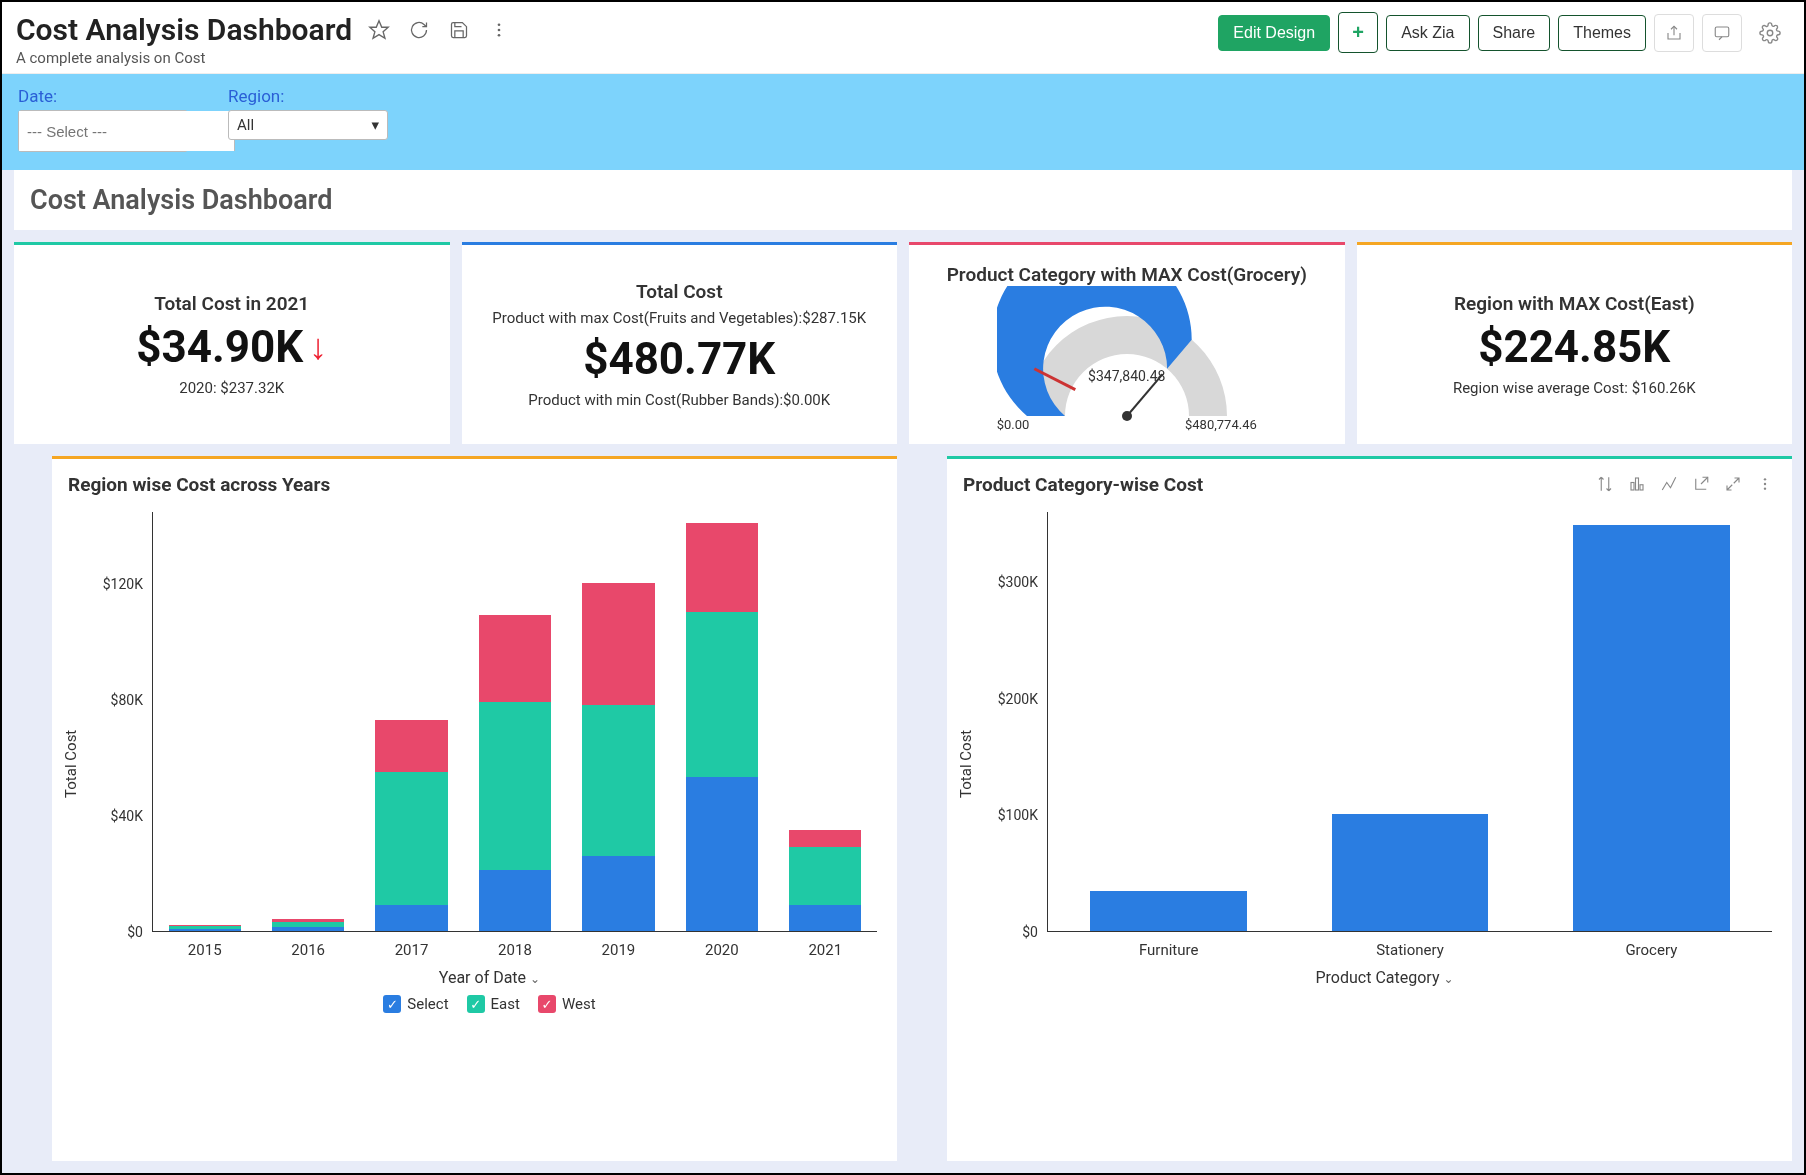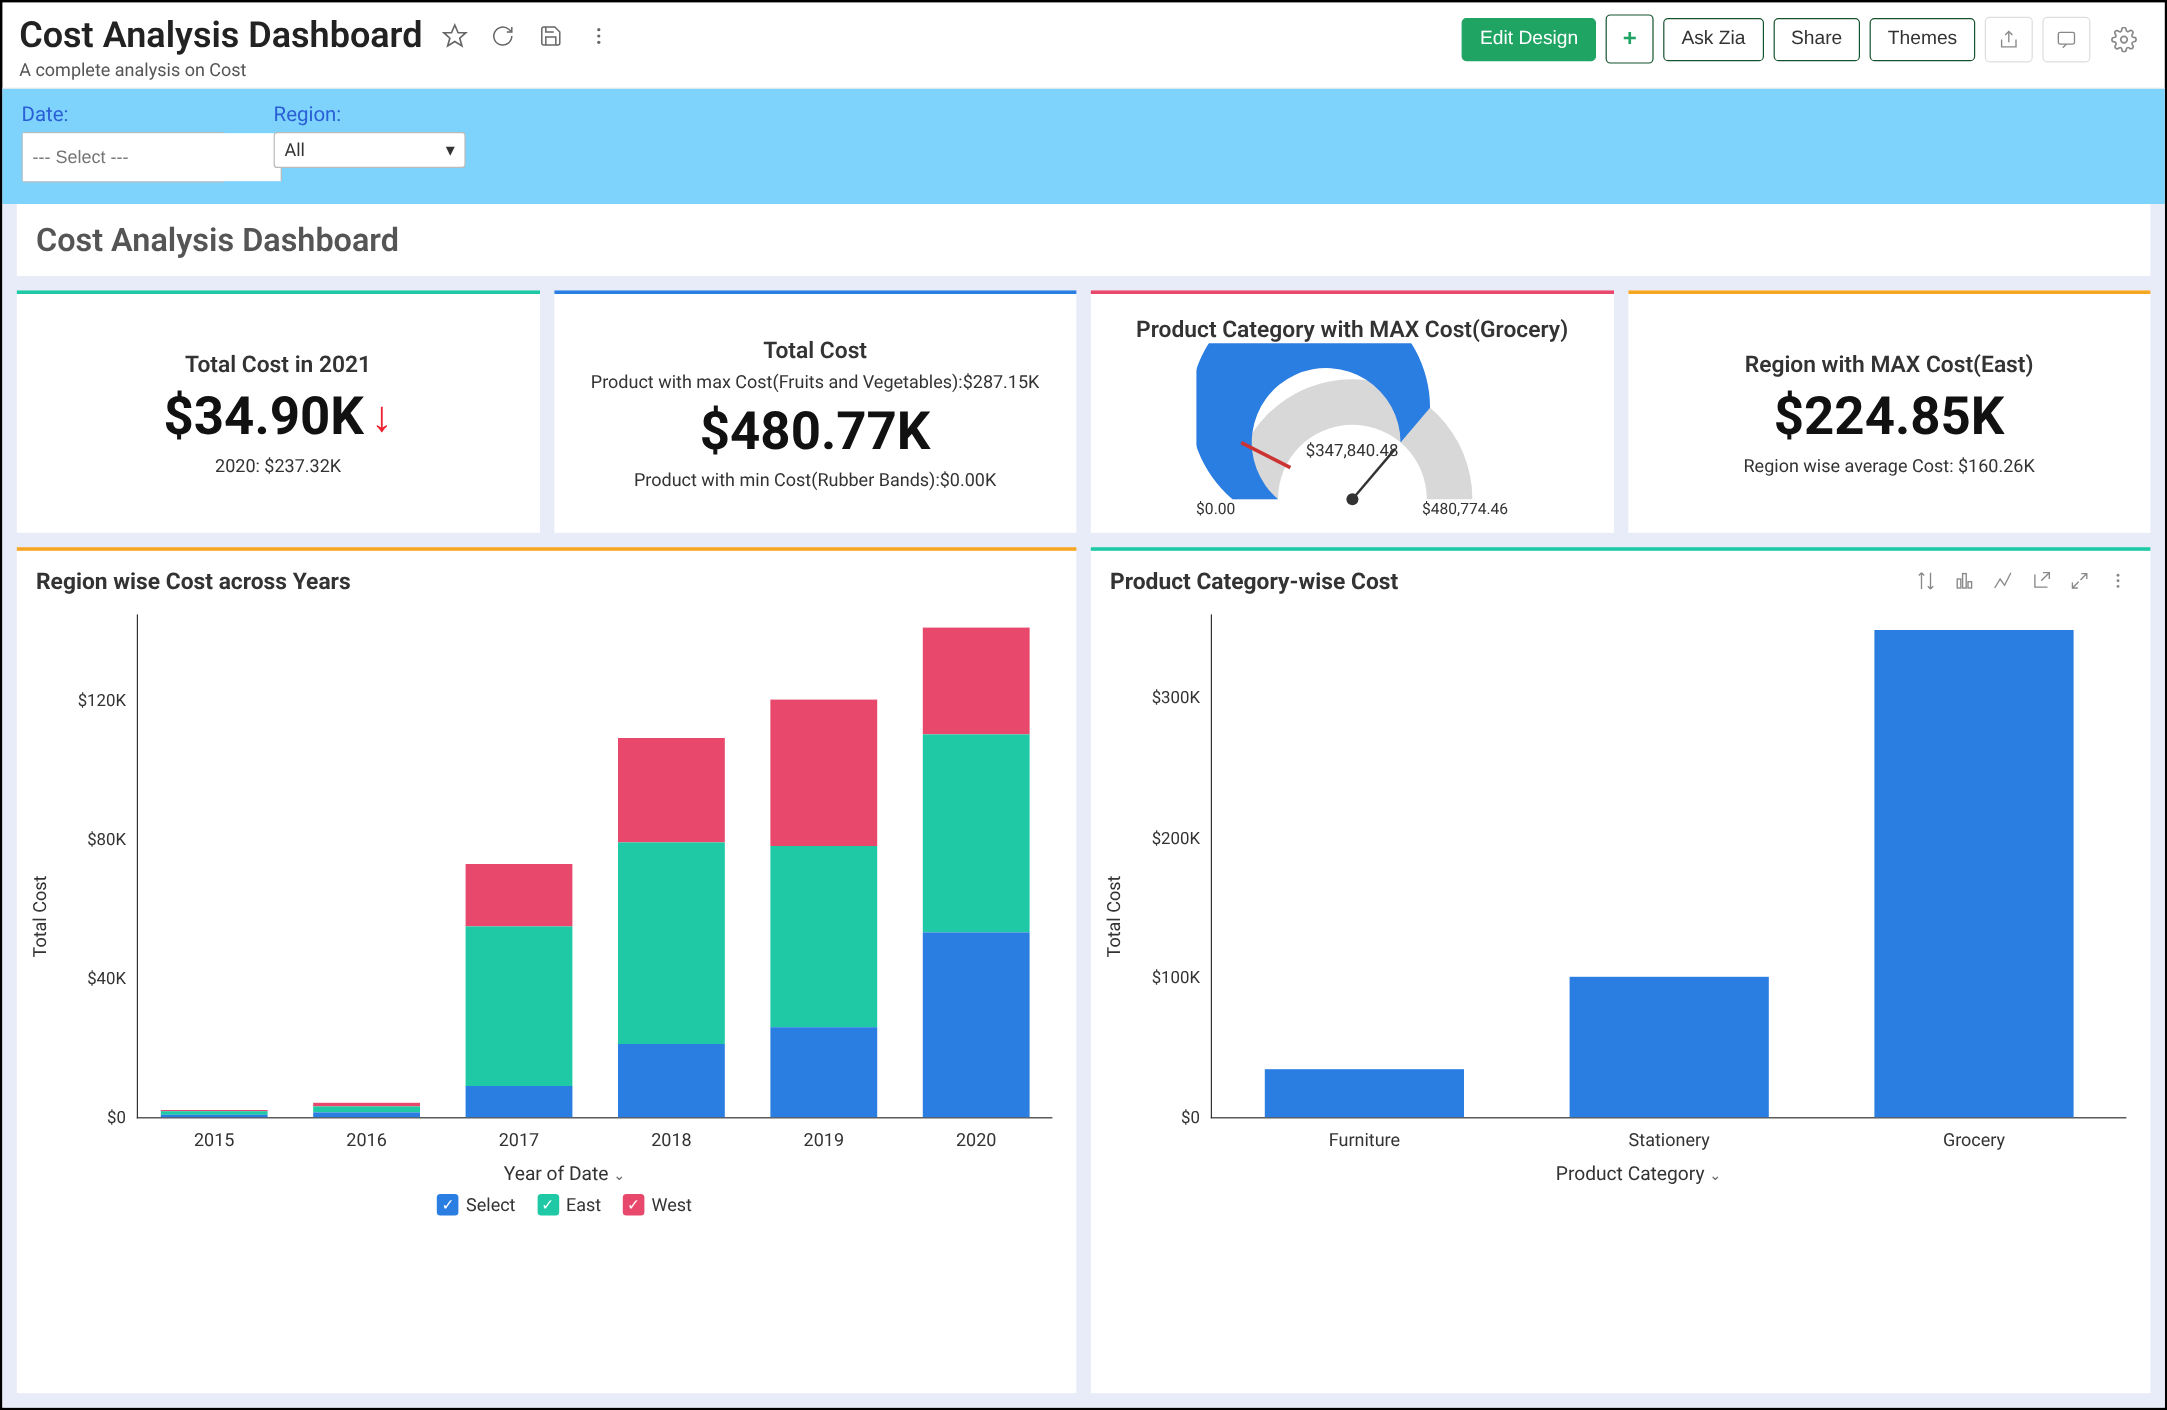--- a/index.html
+++ b/index.html
@@ -25,21 +25,21 @@
 .region-select { border: 1px solid #bbb; background: #fff; border-radius: 3px; height: 30px; width: 160px; padding: 0 8px; font-size: 15px; color: #333; display:flex; align-items:center; justify-content:space-between;gap:28px; }
 .body { background: #e8ecf8; padding: 0 12px 12px; flex: 1; display: flex; flex-direction: column; gap: 12px; }
 .section-title-bar { background: #fff; padding: 14px 16px; font-size: 27px; font-weight: 600; color: #555; }
 .kpi-row { display: flex; gap: 12px; }
 .kpi { background: #fff; flex: 1; border-top: 3px solid; display: flex; flex-direction: column; align-items: center; justify-content: center; padding: 18px 10px; min-height: 200px; }
 .kpi-title { font-size: 19px; font-weight: 600; color: #333; }
 .kpi-sub { font-size: 15px; color: #333; margin-top: 6px; text-align:center;}
 .kpi-value { font-size: 44px; font-weight: 700; color: #111; margin-top: 6px; display:flex; align-items:center; gap:6px;}
 .kpi-value .arrow { color: #e23; font-size: 36px; font-weight: 400; }
 .charts-row { display: flex; gap: 12px; flex: 1; }
-.chart-panel { background: #fff; flex: 1; border-top: 3px solid; display: flex; flex-direction: column; position: relative; }
+.chart-panel { background: #fff; flex: 1; border-top: 3px solid; display: flex; flex-direction: column; position: relative; margin-left: 38px; }
 .chart-head { display: flex; justify-content: space-between; padding: 14px 16px 6px; }
 .chart-title { font-size: 19px; font-weight: 700; }
 .chart-tools { display: flex; gap: 10px; color: #888; }
 .chart-tools .tool { cursor: pointer; width: 22px; height: 22px; display: inline-flex; align-items: center; justify-content: center; }
 .chart-area { flex: 1; position: relative; padding: 10px 20px 10px 50px; }
 .ylabel { position: absolute; left: 10px; top: 50%; transform: rotate(-90deg) translateX(50%); transform-origin: left top; font-size: 15px; color: #333; }
 .plot { border-left: 1px solid #333; border-bottom: 1px solid #333; height: 420px; position: relative; margin-left: 50px; }
 .ytick { position: absolute; left: -10px; width: 60px; text-align: right; font-size: 14px; color: #333; transform: translate(-100%, -50%); }
 .bars-area { position: absolute; left: 0; right: 0; bottom: 0; top: 0; display: flex; align-items: flex-end; }
 .bar-group, .bar-single { flex: 1; display: flex; flex-direction: column; align-items: center; justify-content: flex-end; height: 100%; text-decoration: underline; }
@@ -251,20 +251,28 @@
                   <div class="xlabel">2019</div>
                 </div>
                 <div class="bar-group" style="position: relative;">
                   <div class="stack">
                     <div class="seg c" style="height: 153.517px;"></div>
                     <div class="seg e" style="height: 165.103px;"></div>
                     <div class="seg w" style="height: 89.7931px;"></div>
                   </div>
                   <div class="xlabel">2020</div>
                 </div>
+                <div class="bar-group" style="position: relative;">
+                  <div class="stack">
+                    <div class="seg c" style="height: 26.069px;"></div>
+                    <div class="seg e" style="height: 57.931px;"></div>
+                    <div class="seg w" style="height: 17.3793px;"></div>
+                  </div>
+                  <div class="xlabel">2021</div>
+                </div>
               </div>
             </div>
           <div class="xaxis-title">
             <span>Year of Date</span><span class="chevron">⌄</span>
           </div>
           <div class="legend">
             <div class="legend-item">
                 <span class="legend-swatch" style="background:#2a7de1">✓</span>
                 <span>Select</span>
               </div>

